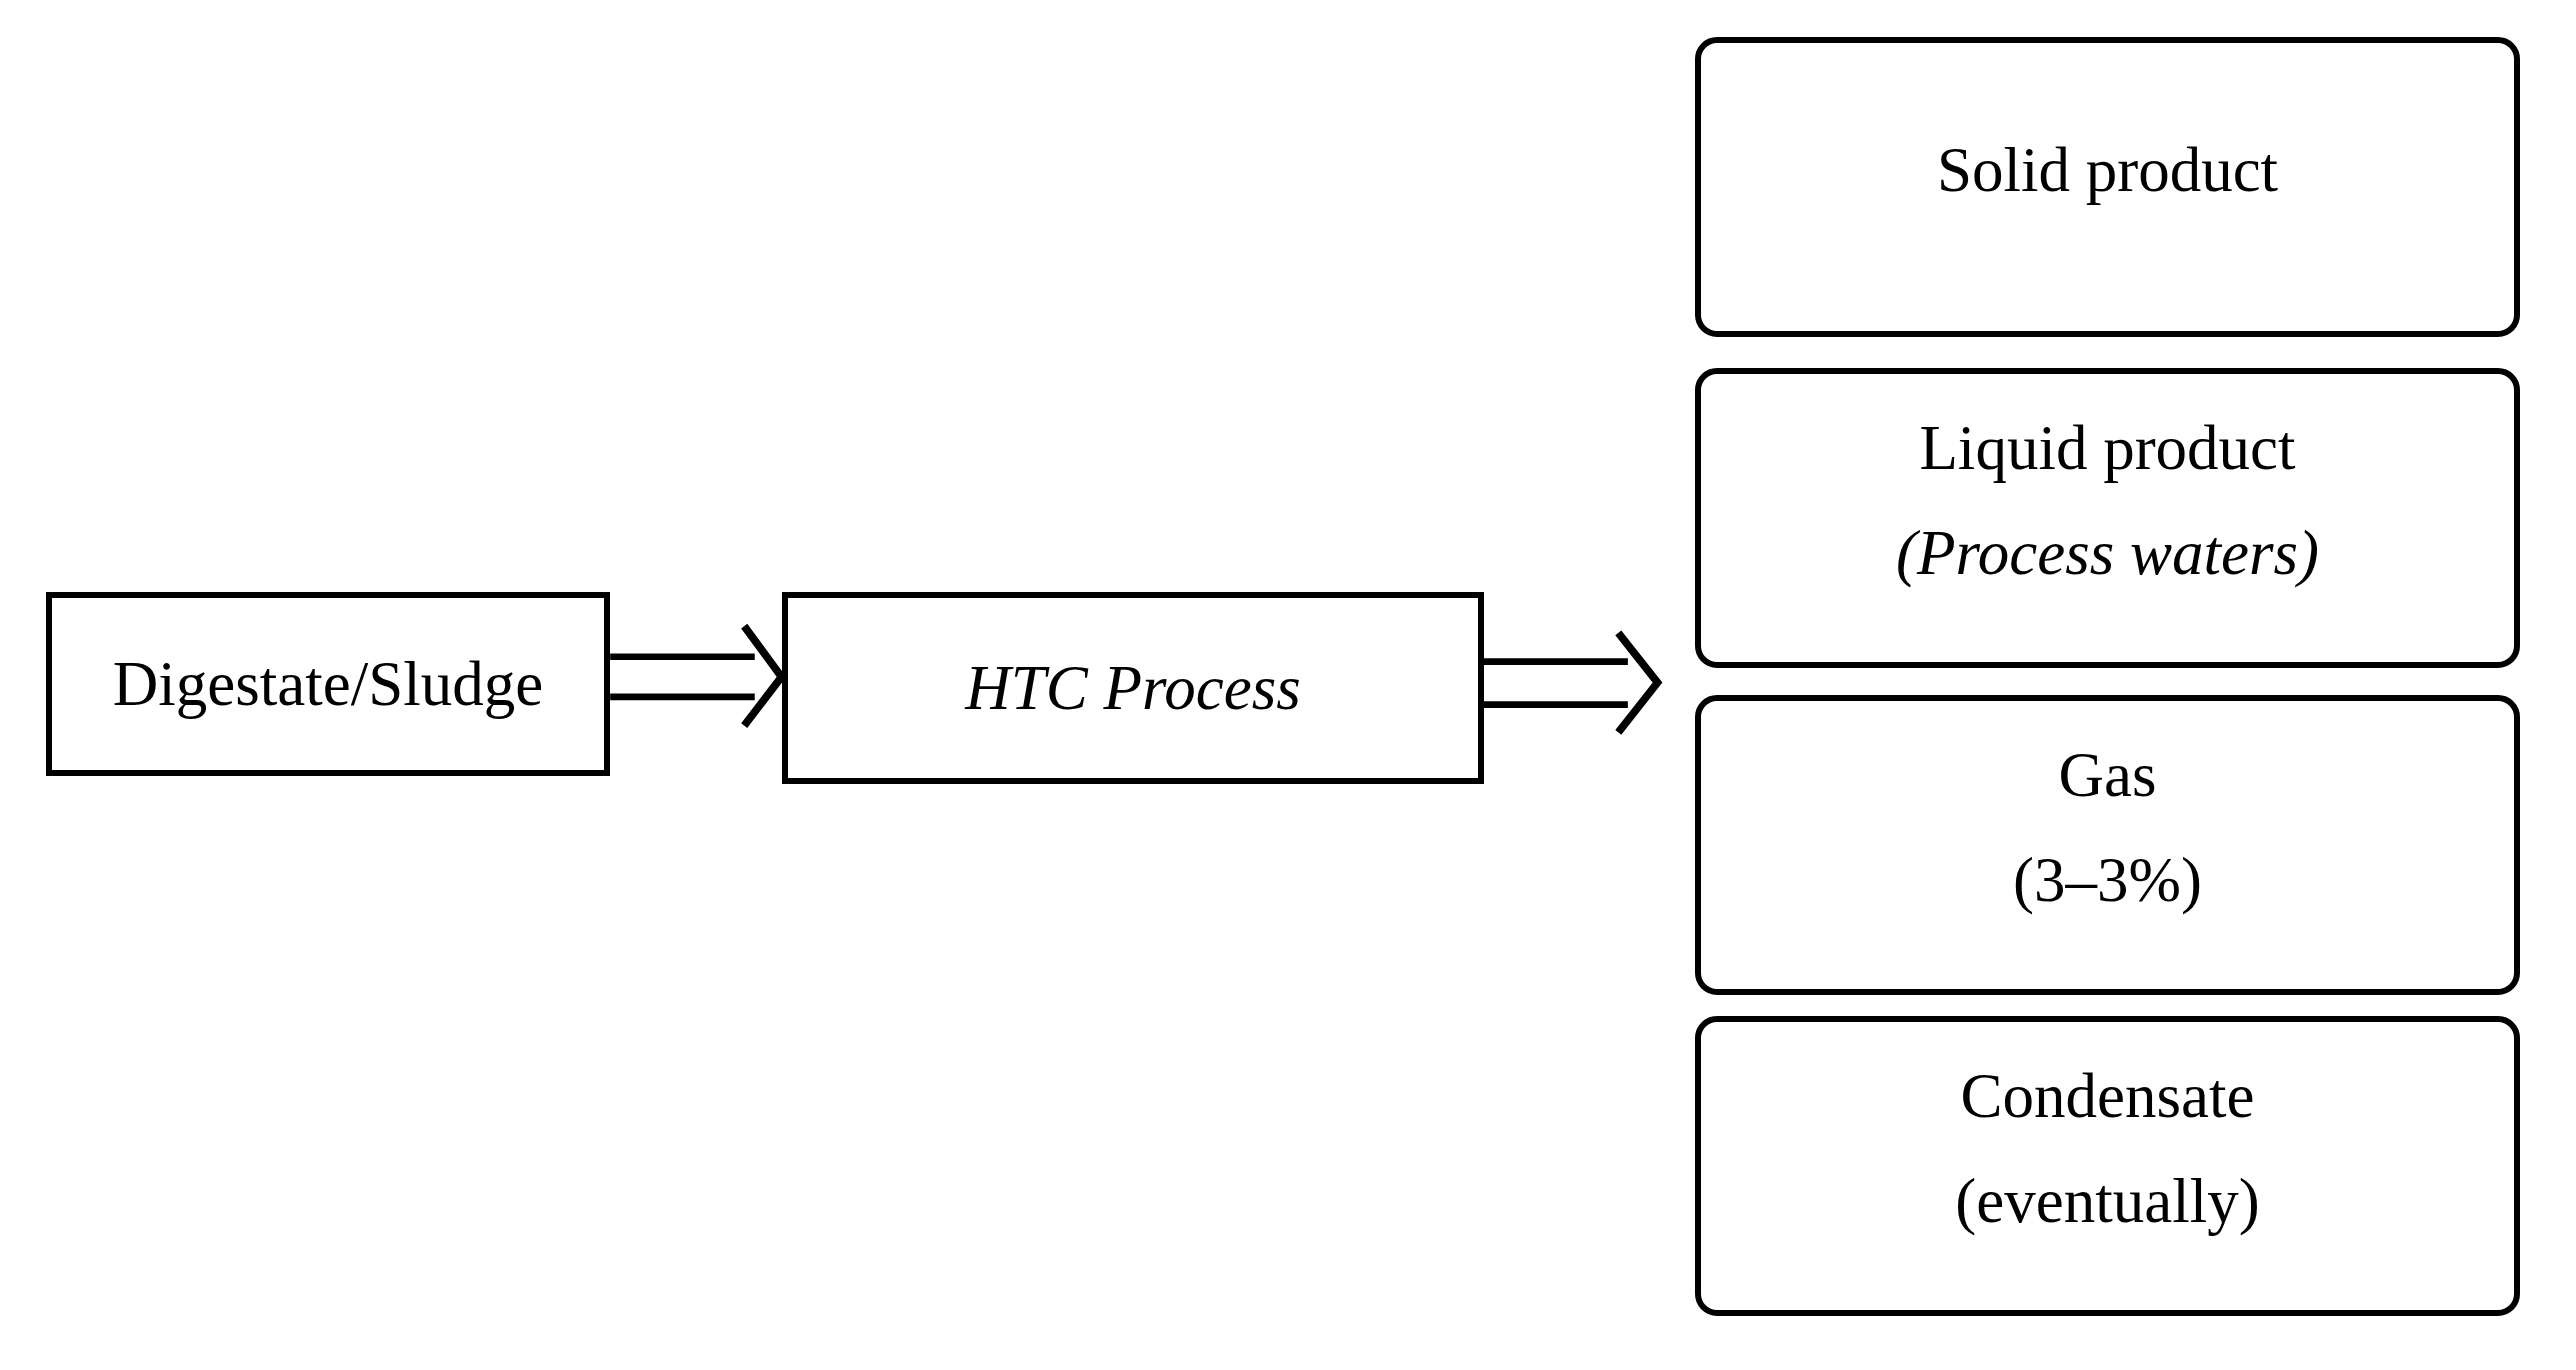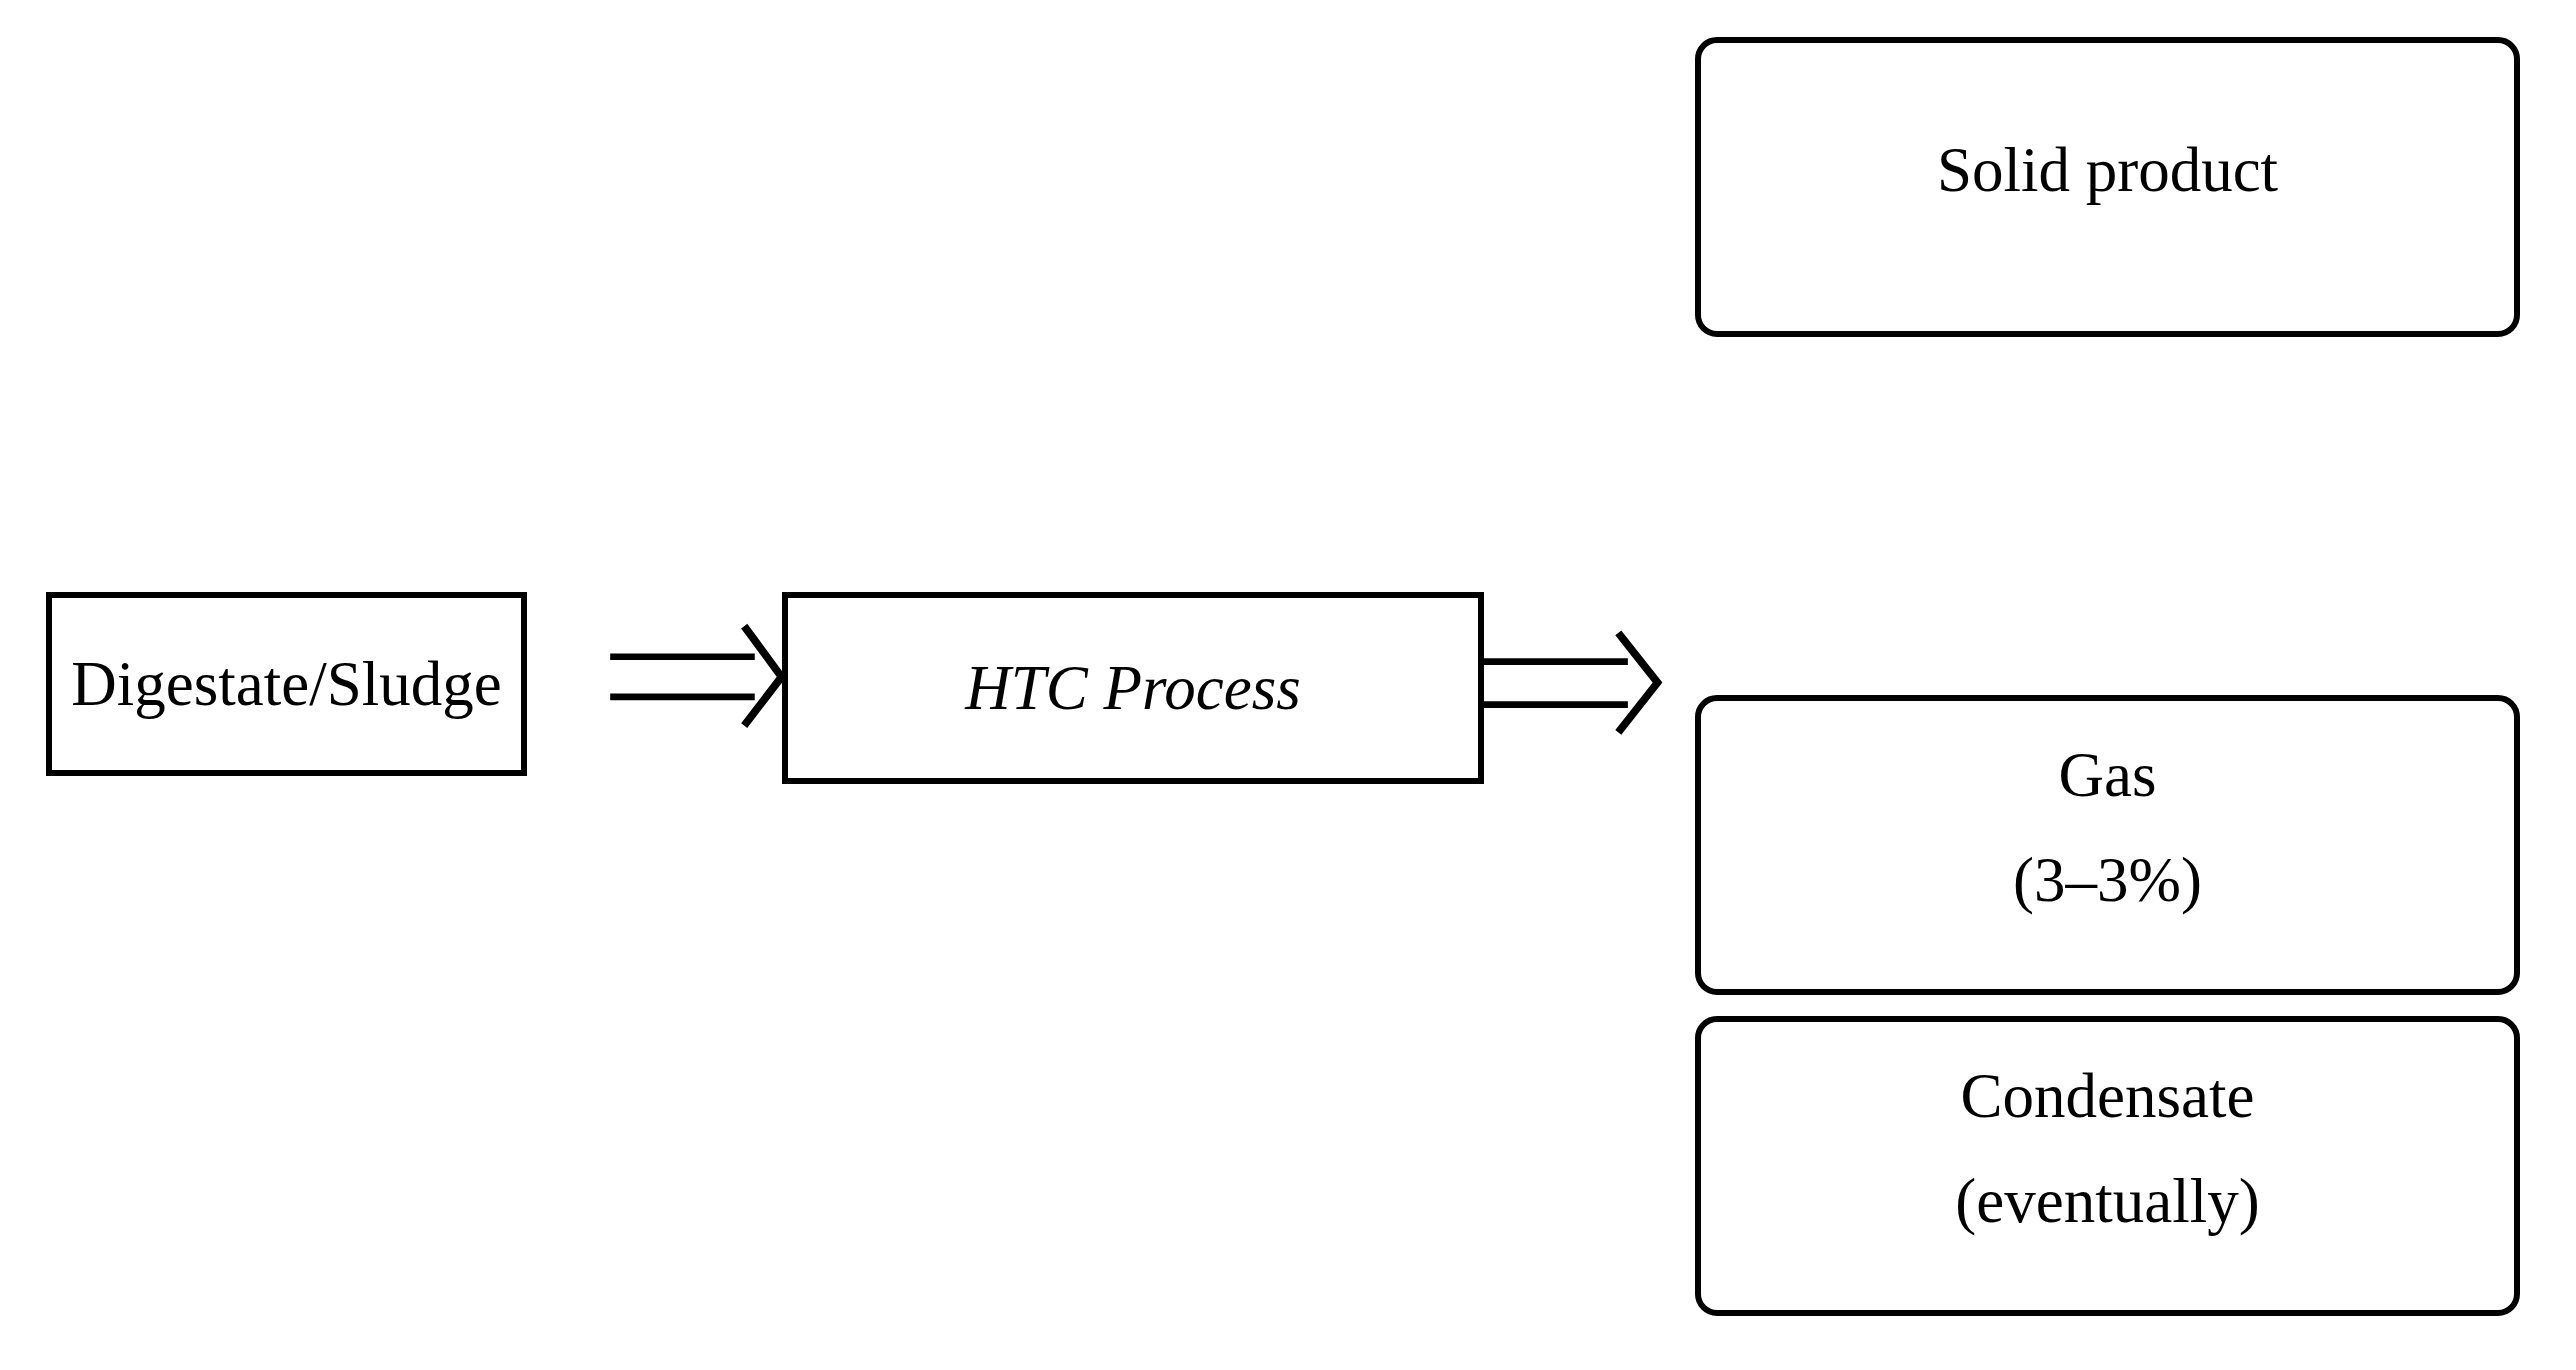--- a/index.html
+++ b/index.html
@@ -24,21 +24,21 @@
     align-items: center;
     justify-content: center;
     text-align: center;
     font-size: 63px;
     line-height: 105px;
     box-sizing: border-box;
   }
   .input-box {
     left: 46px;
     top: 592px;
-    width: 481px;
+    width: 564px;
     height: 184px;
   }
   .process-box {
     left: 782px;
     top: 592px;
     width: 702px;
     height: 192px;
     font-style: italic;
   }
   .output-box {
@@ -104,20 +104,26 @@
       <polyline class="arrow-stroke" points="1690,661 1731,713 1690,765" stroke-width="8"></polyline>
     </g>
   </svg>
 
   <div class="box output-box out-1">
     <div class="lines">
       <span class="line">Solid product</span>
     </div>
   </div>
 
+  <div class="box output-box out-2">
+    <div class="lines">
+      <span class="line">Liquid product</span>
+      <span class="line em">(Process waters)</span>
+    </div>
+  </div>
 
   <div class="box output-box out-3">
     <div class="lines">
       <span class="line">Gas</span>
       <span class="line">(3–3%)</span>
     </div>
   </div>
 
   <div class="box output-box out-4">
     <div class="lines">

